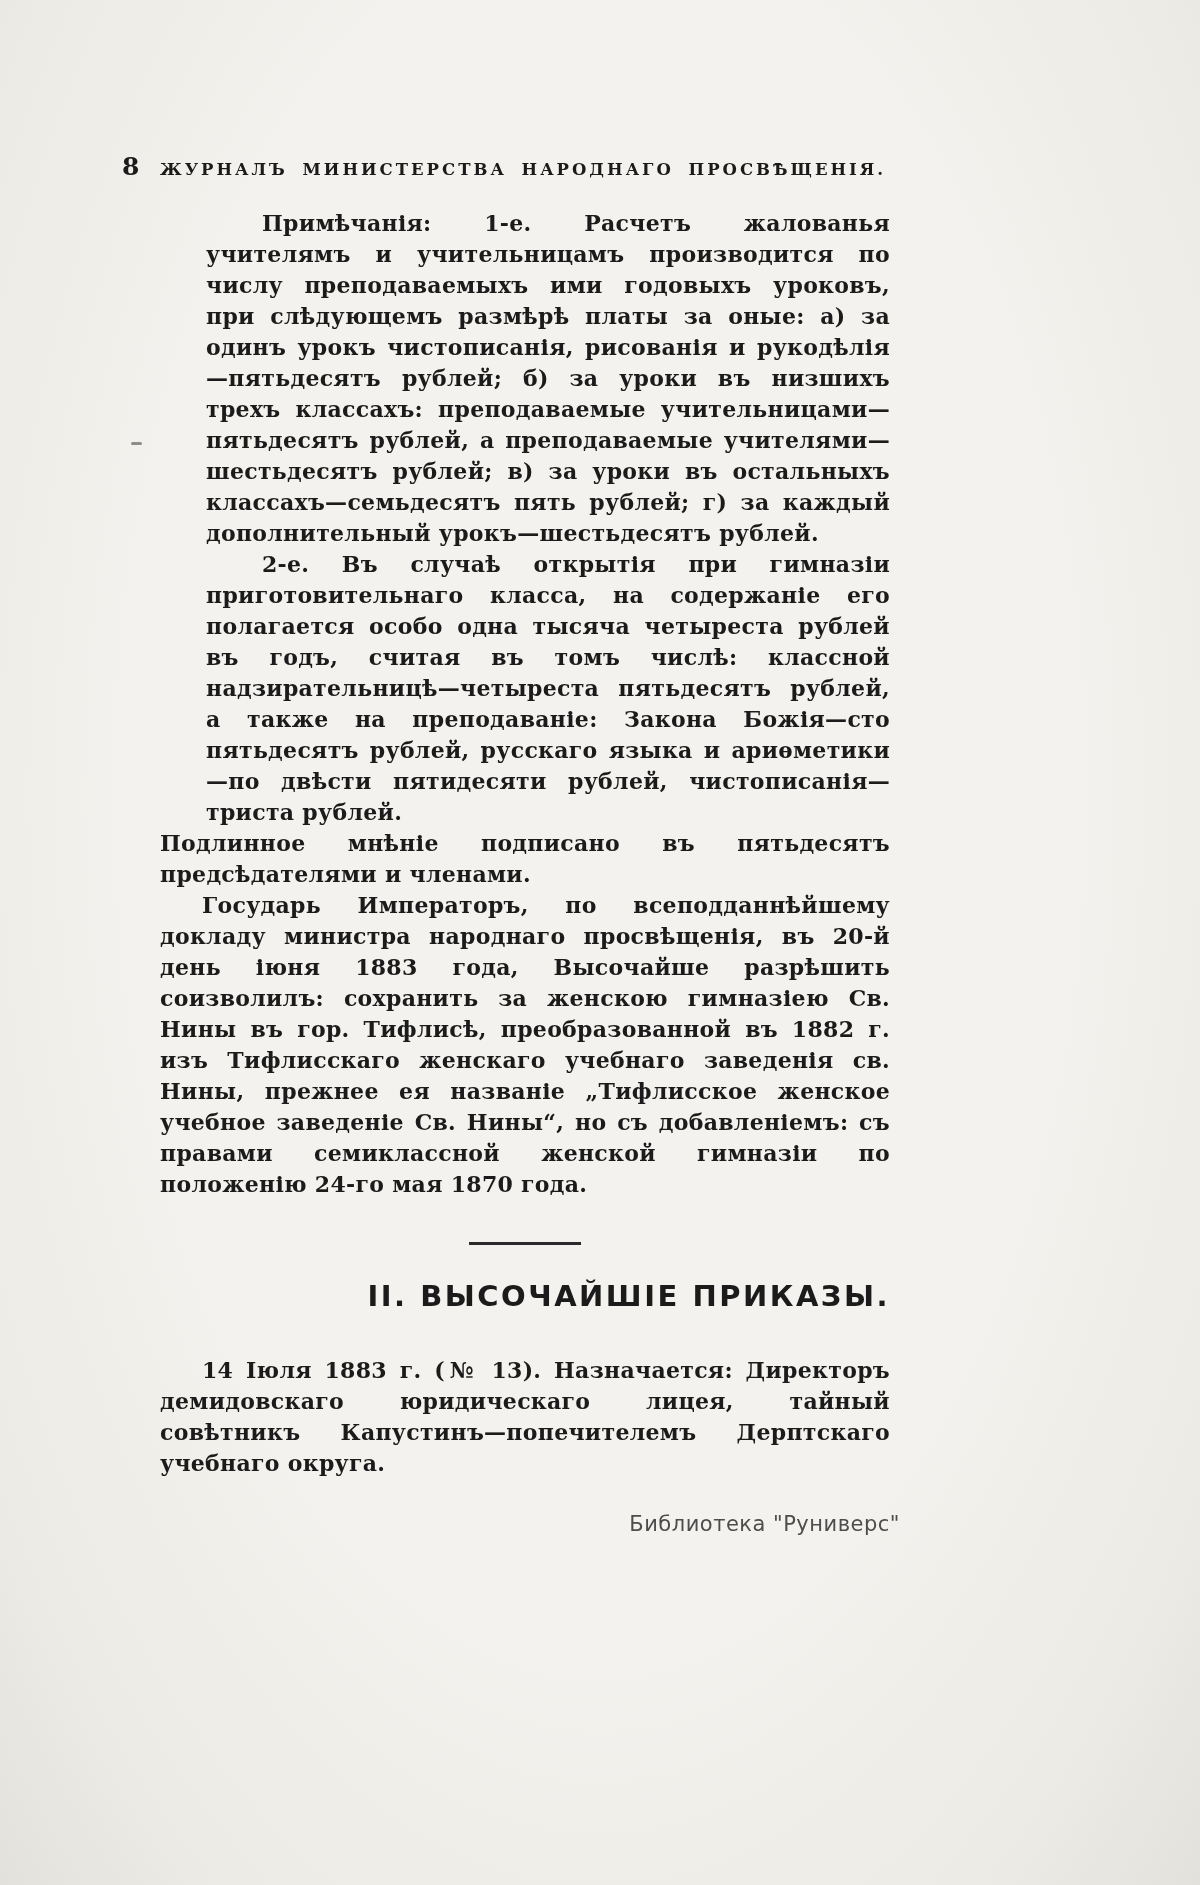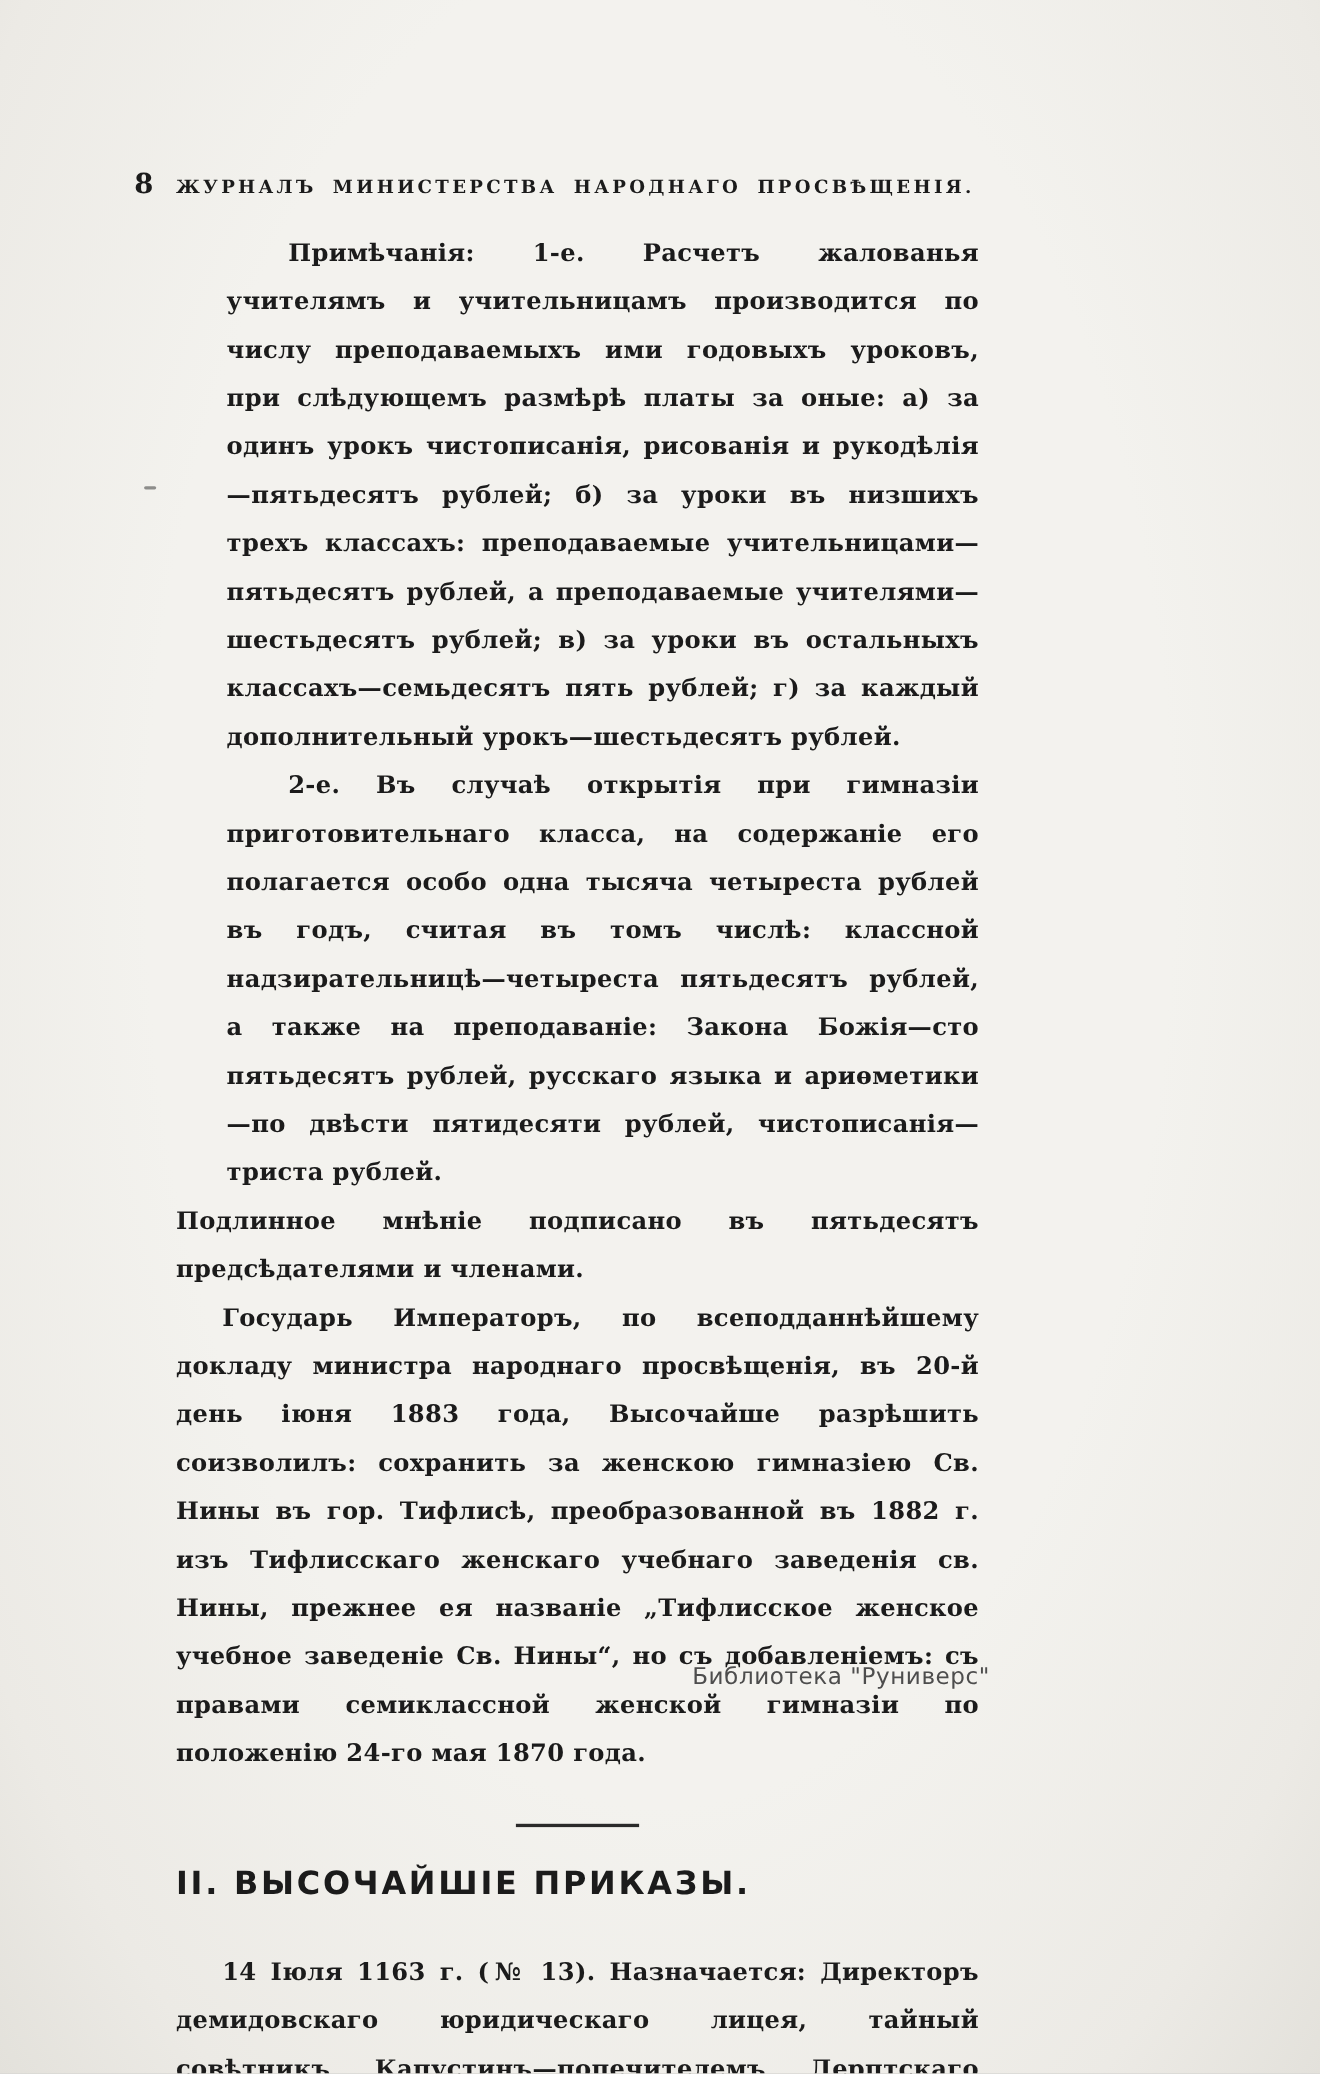--- a/index.html
+++ b/index.html
@@ -38,40 +38,40 @@
   }
   .column {
     position: absolute;
     top: 208px;
     left: 160px;
     width: 730px;
   }
   .column p {
     margin: 0;
     font-size: 22px;
-    line-height: 44px;
+    line-height: 31px;
     font-weight: 700;
     text-align: justify;
     letter-spacing: 0.3px;
   }
   .note {
     padding-left: 46px;
   }
   .indent { text-indent: 56px; }
   .indent-sm { text-indent: 42px; }
   .gap-top { margin-top: 24px !important; }
   .divider {
     width: 112px;
     height: 0;
     border-top: 3px solid #2a2a2a;
     margin: 42px auto 0 auto;
   }
   .section-heading {
     margin: 34px 0 0 0;
-    text-align: left;
+    text-align: right;
     font-family: "DejaVu Sans", "Liberation Sans", sans-serif;
     font-size: 29px;
     font-weight: 700;
     letter-spacing: 2.5px;
     white-space: nowrap;
   }
   .order-par { margin-top: 42px !important; }
   .margin-mark {
     position: absolute;
     top: 442px;
@@ -114,19 +114,19 @@
 
     <p>Подлинное мнѣніе подписано въ пятьдесятъ предсѣдателями и членами.</p>
 
 
     <p class="indent-sm">Государь Императоръ, по всеподданнѣйшему докладу министра народнаго просвѣщенія, въ 20-й день іюня 1883 года, Высочайше разрѣшить соизволилъ: сохранить за женскою гимназіею Св. Нины въ гор. Тифлисѣ, преобразованной въ 1882 г. изъ Тифлисскаго женскаго учебнаго заведенія св. Нины, прежнее ея названіе „Тифлисское женское учебное заведеніе Св. Нины“, но съ добавленіемъ: съ правами семиклассной женской гимназіи по положенію 24-го мая 1870 года.</p>
 
     <div class="divider"></div>
 
     <h2 class="section-heading">II. ВЫСОЧАЙШІЕ ПРИКАЗЫ.</h2>
 
-    <p class="indent-sm order-par">14 Іюля 1163 г. (№ 13). Назначается: Директоръ демидовскаго юридическаго лицея, тайный совѣтникъ Капустинъ—попечителемъ Дерптскаго учебнаго округа.</p>
+    <p class="indent-sm order-par">14 Іюля 1883 г. (№ 13). Назначается: Директоръ демидовскаго юридическаго лицея, тайный совѣтникъ Капустинъ—попечителемъ Дерптскаго учебнаго округа.</p>
 
   </div>
 
   <div class="watermark">Библиотека "Руниверс"</div>
 
 </div>
 
 </body></html>

